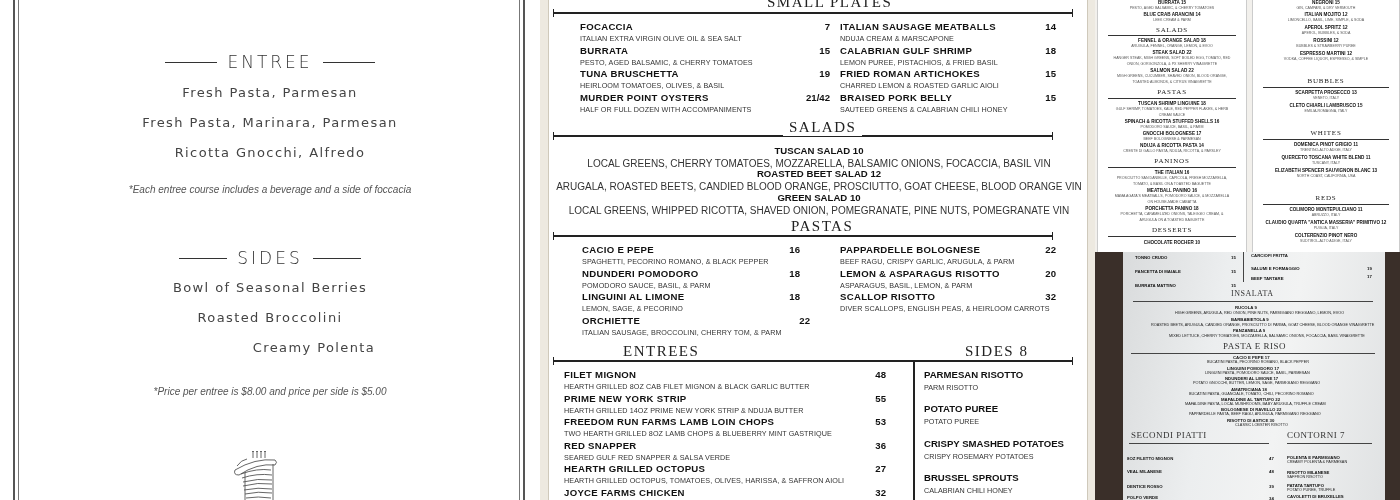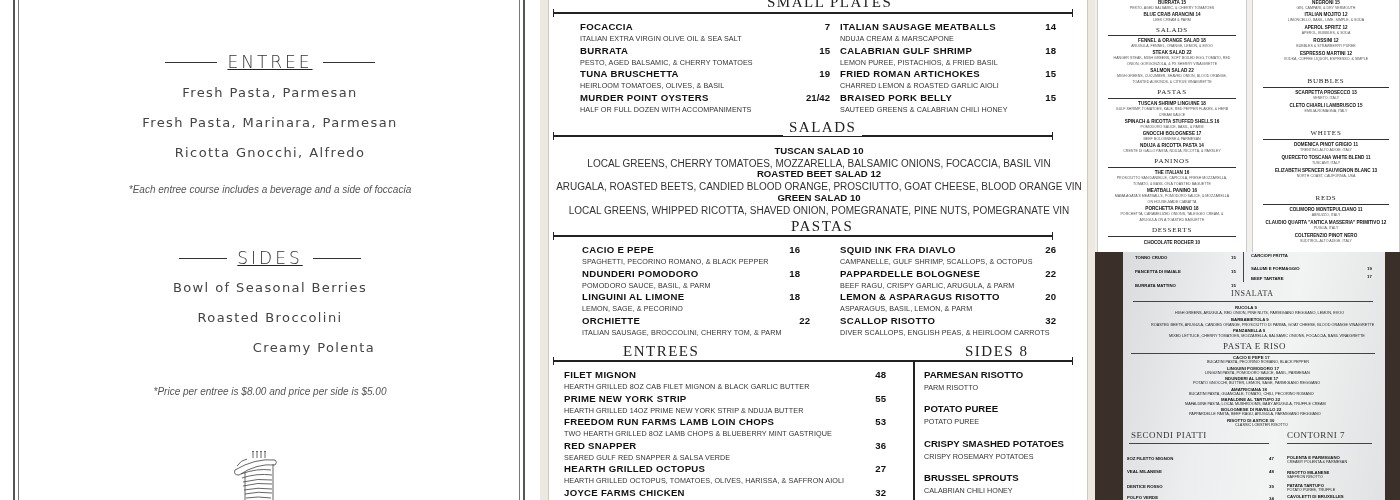--- a/index.html
+++ b/index.html
@@ -3,21 +3,21 @@
 <meta charset="utf-8">
 <style>
   * { box-sizing: border-box; margin: 0; padding: 0; }
   html, body { width: 1400px; height: 500px; overflow: hidden; background: #ffffff; }
   body { position: relative; font-family: "Liberation Sans", sans-serif; color: #222; }
 
   
   .p1 { position: absolute; left: 0; top: 0; width: 540px; height: 500px; background: #fff; }
   .p1 .frame-outer { position: absolute; left: 13px; top: -5px; width: 512px; height: 520px; border-left: 2px solid #555; border-right: 2px solid #555; }
   .p1 .frame-inner { position: absolute; left: 18px; top: -5px; width: 502px; height: 520px; border-left: 1px solid #777; border-right: 1px solid #777; }
-  .p1 .sec-head { position: absolute; left: 0; width: 540px; display: flex; justify-content: center; align-items: center; gap: 10px; text-decoration: underline; }
+  .p1 .sec-head { position: absolute; left: 0; width: 540px; display: flex; justify-content: center; align-items: center; gap: 10px; }
   .p1 .sec-head .rule { height: 1px; background: #333; }
   .p1 .sec-head .ttl { font-family: "DejaVu Sans", sans-serif; font-size: 17px; letter-spacing: 3px; color: #333; font-weight: 300; }
   .p1 .item { position: absolute; left: 0; width: 540px; text-align: center; font-family: "DejaVu Sans", sans-serif; font-size: 13px; letter-spacing: 1.4px; color: #444; }
   .p1 .note { position: absolute; left: 0; width: 540px; text-align: center; font-family: "Liberation Sans", sans-serif; font-style: italic; font-size: 10px; color: #555; }
   .p1 .pasta-art { position: absolute; left: 225px; top: 450px; width: 70px; height: 50px; }
 
   
   .p2 { position: absolute; left: 540px; top: 0; width: 555px; height: 500px; background: #ede9e0; }
   .p2 .sheet { position: absolute; left: 8px; top: 0; width: 540px; height: 500px; background: #fff; border-left: 1px solid #cfc9bb; border-right: 1px solid #cfc9bb; }
   .p2 .banner { position: absolute; font-family: "Liberation Serif", serif; font-size: 15px; letter-spacing: 1.5px; color: #222; background: #fff; padding: 0 6px; }
@@ -183,25 +183,20 @@
         </div>
       <div class="dish">
           <span class="dname">ORCHIETTE</span>
           <span class="dprice" style="right:-10px;">22</span>
           <span class="ddesc">ITALIAN SAUSAGE, BROCCOLINI, CHERRY TOM, &amp; PARM</span>
         </div>
     </div>
 
     <div class="col" style="left:291px; top:244px; width:216px;">
       <div class="dish">
-          <span class="dname">SQUID INK FRA DIAVLO</span>
-          <span class="dprice" style="right:0;">26</span>
-          <span class="ddesc">CAMPANELLE, GULF SHRIMP, SCALLOPS, &amp; OCTOPUS</span>
-        </div>
-      <div class="dish">
           <span class="dname">PAPPARDELLE BOLOGNESE</span>
           <span class="dprice" style="right:0;">22</span>
           <span class="ddesc">BEEF RAGU, CRISPY GARLIC, ARUGULA, &amp; PARM</span>
         </div>
       <div class="dish">
           <span class="dname">LEMON &amp; ASPARAGUS RISOTTO</span>
           <span class="dprice" style="right:0;">20</span>
           <span class="ddesc">ASPARAGUS, BASIL, LEMON, &amp; PARM</span>
         </div>
       <div class="dish">

